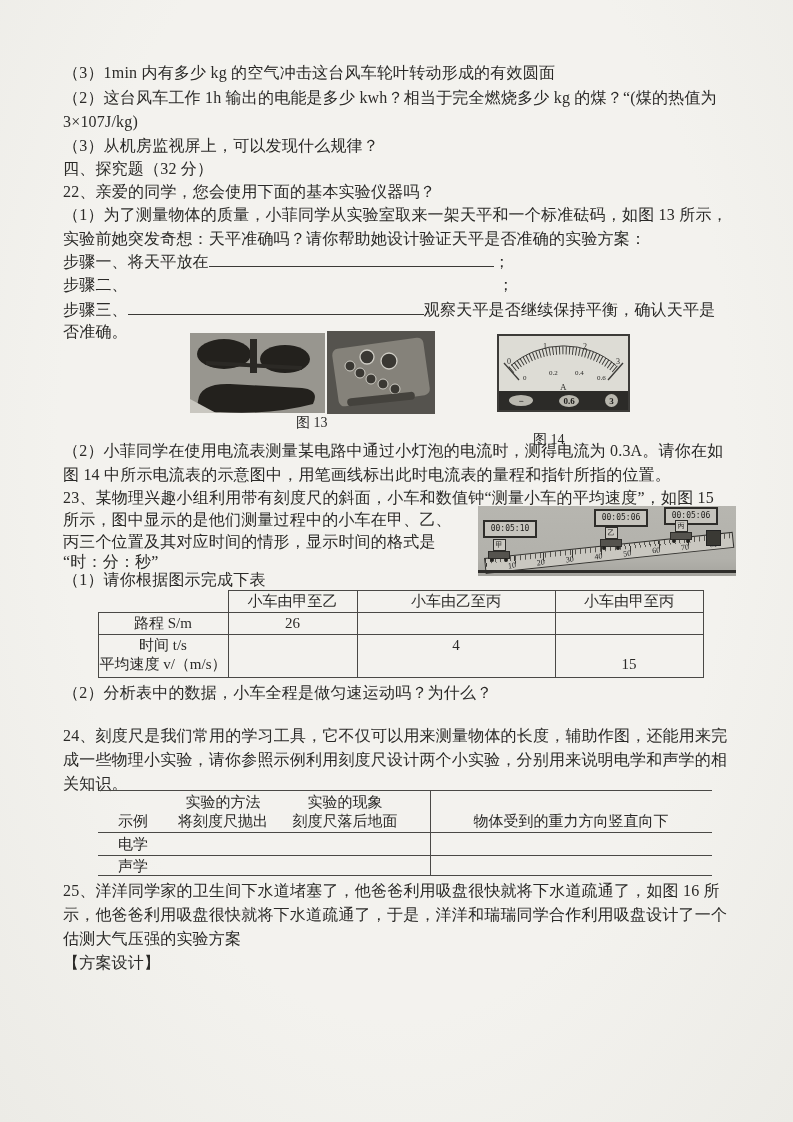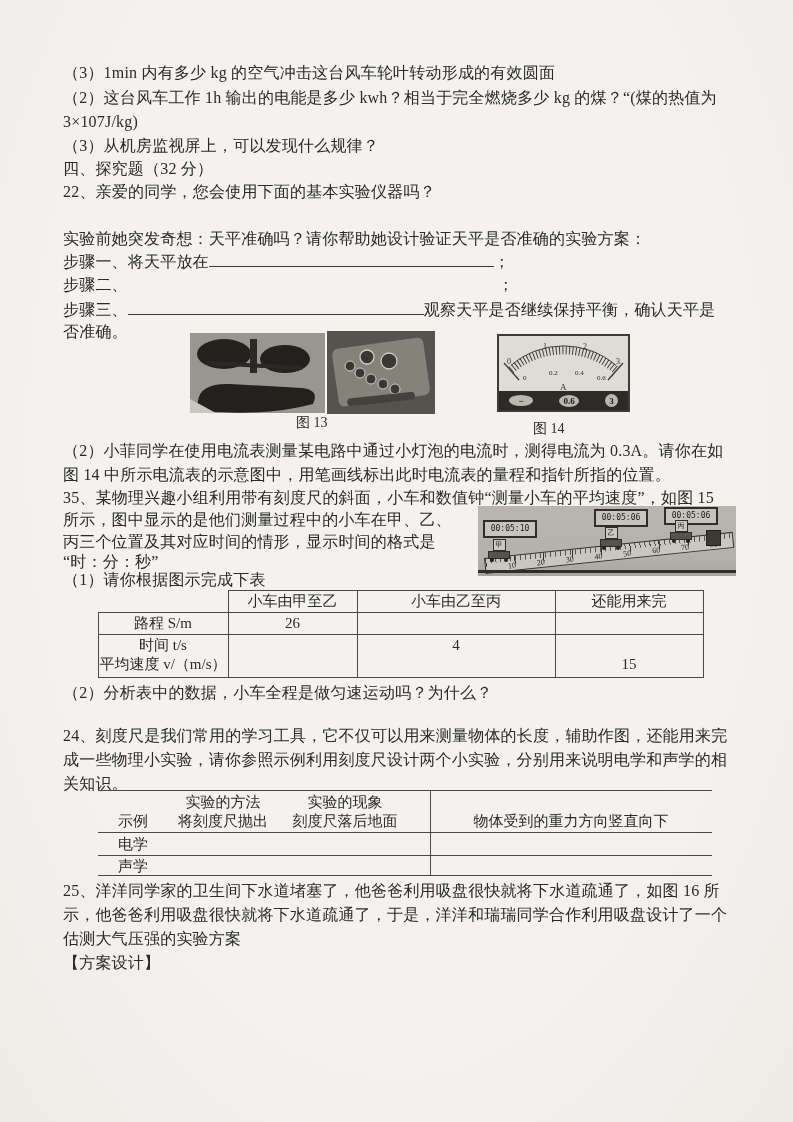--- a/index.html
+++ b/index.html
@@ -62,20 +62,21 @@
 <body>
 
 <div class="page">
 
   <div class="ln" style="top:64px">（3）1min 内有多少 kg 的空气冲击这台风车轮叶转动形成的有效圆面</div>
   <div class="ln" style="top:89px">（2）这台风车工作 1h 输出的电能是多少 kwh？相当于完全燃烧多少 kg 的煤？“(煤的热值为</div>
   <div class="ln" style="top:113px">3×107J/kg)</div>
   <div class="ln" style="top:137px">（3）从机房监视屏上，可以发现什么规律？</div>
   <div class="ln" style="top:160px">四、探究题（32 分）</div>
   <div class="ln" style="top:183px">22、亲爱的同学，您会使用下面的基本实验仪器吗？</div>
+  <div class="ln" style="top:206px">（1）为了测量物体的质量，小菲同学从实验室取来一架天平和一个标准砝码，如图 13 所示，</div>
   <div class="ln" style="top:230px">实验前她突发奇想：天平准确吗？请你帮助她设计验证天平是否准确的实验方案：</div>
 
   <div class="ln" style="top:252px"><span>步骤一、将天平放在</span><span class="blank" style="width:285px"></span><span>；</span></div>
   <div class="ln" style="top:276px"><span>步骤二、</span><span class="gap" style="width:370px"></span><span>；</span></div>
   <div class="ln" style="top:300px"><span>步骤三、</span><span class="blank" style="width:296px"></span><span>观察天平是否继续保持平衡，确认天平是</span></div>
   <div class="ln" style="top:323px">否准确。</div>
 
   <div class="photo" style="left:190px;top:333px;width:135px;height:80px;background:#98968f;">
     <svg width="135" height="80" viewBox="0 0 135 80">
       <ellipse cx="34" cy="21" rx="27" ry="15" fill="#23211d"></ellipse>
@@ -117,25 +118,25 @@
       <text x="76" y="39" font-size="7" fill="#2b2a28">0.4</text>
       <text x="98" y="44" font-size="7" fill="#2b2a28">0.6</text>
       <text x="61" y="54" font-size="9" fill="#2b2a28">A</text>
     </svg>
     <div class="amm-strip">
       <span class="term t1">−</span>
       <span class="term t2">0.6</span>
       <span class="term t3">3</span>
     </div>
   </div>
-  <div class="caption" style="left:533px;top:420px;">图 14</div>
+  <div class="caption" style="left:533px;top:431px;">图 14</div>
 
   <div class="ln" style="top:442px">（2）小菲同学在使用电流表测量某电路中通过小灯泡的电流时，测得电流为 0.3A。请你在如</div>
   <div class="ln" style="top:466px">图 14 中所示电流表的示意图中，用笔画线标出此时电流表的量程和指针所指的位置。</div>
-  <div class="ln" style="top:489px">35、某物理兴趣小组利用带有刻度尺的斜面，小车和数值钟“测量小车的平均速度”，如图 15</div>
+  <div class="ln" style="top:489px">23、某物理兴趣小组利用带有刻度尺的斜面，小车和数值钟“测量小车的平均速度”，如图 15</div>
   <div class="ln" style="top:511px">所示，图中显示的是他们测量过程中的小车在甲、乙、</div>
   <div class="ln" style="top:533px">丙三个位置及其对应时间的情形，显示时间的格式是</div>
   <div class="ln" style="top:553px">“时：分：秒”</div>
   <div class="ln" style="top:571px">（1）请你根据图示完成下表</div>
 
   <div class="fig15">
     <div class="ruler">
       <span style="left:22px">10</span>
       <span style="left:51px">20</span>
       <span style="left:80px">30</span>
@@ -184,21 +185,21 @@
     <div class="hline" style="left:0;top:44px;width:606px"></div>
     <div class="hline" style="left:0;top:87px;width:606px"></div>
     <div class="vline" style="left:0;top:22px;height:65px"></div>
     <div class="vline" style="left:130px;top:0;height:87px"></div>
     <div class="vline" style="left:259px;top:0;height:87px"></div>
     <div class="vline" style="left:457px;top:0;height:87px"></div>
     <div class="vline" style="left:605px;top:0;height:87px"></div>
 
     <div class="cell" style="left:130px;top:2px;width:129px">小车由甲至乙</div>
     <div class="cell" style="left:259px;top:2px;width:198px">小车由乙至丙</div>
-    <div class="cell" style="left:457px;top:2px;width:148px">还能用来完</div>
+    <div class="cell" style="left:457px;top:2px;width:148px">小车由甲至丙</div>
 
     <div class="cell" style="left:0;top:24px;width:130px">路程 S/m</div>
     <div class="cell" style="left:130px;top:24px;width:129px">26</div>
 
     <div class="cell" style="left:0;top:46px;width:130px">时间 t/s</div>
     <div class="cell" style="left:259px;top:46px;width:198px">4</div>
 
     <div class="cell" style="left:0;top:65px;width:130px">平均速度 v/（m/s）</div>
     <div class="cell" style="left:457px;top:65px;width:148px">15</div>
   </div>

